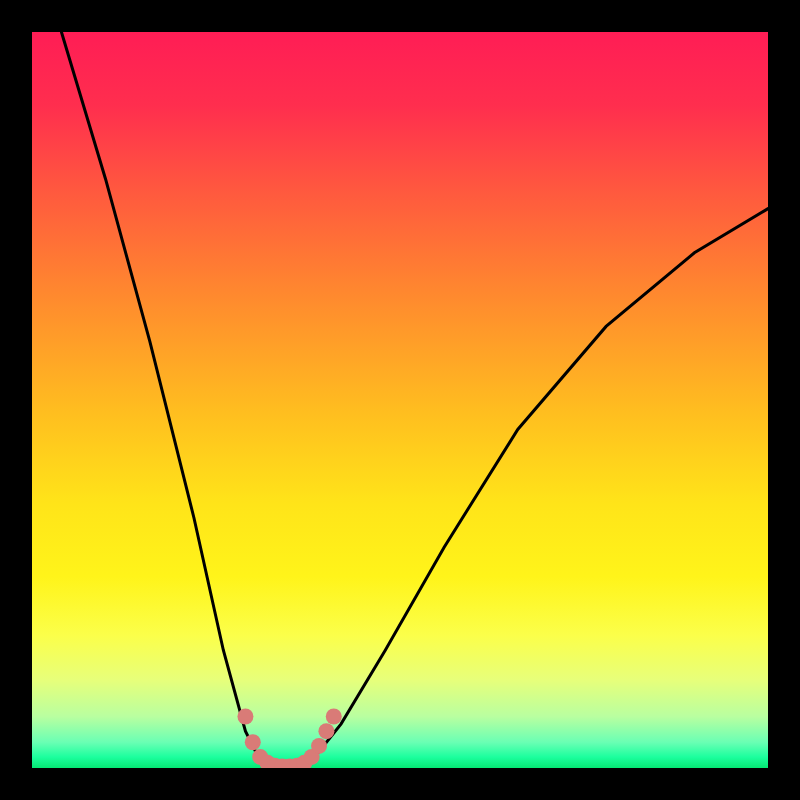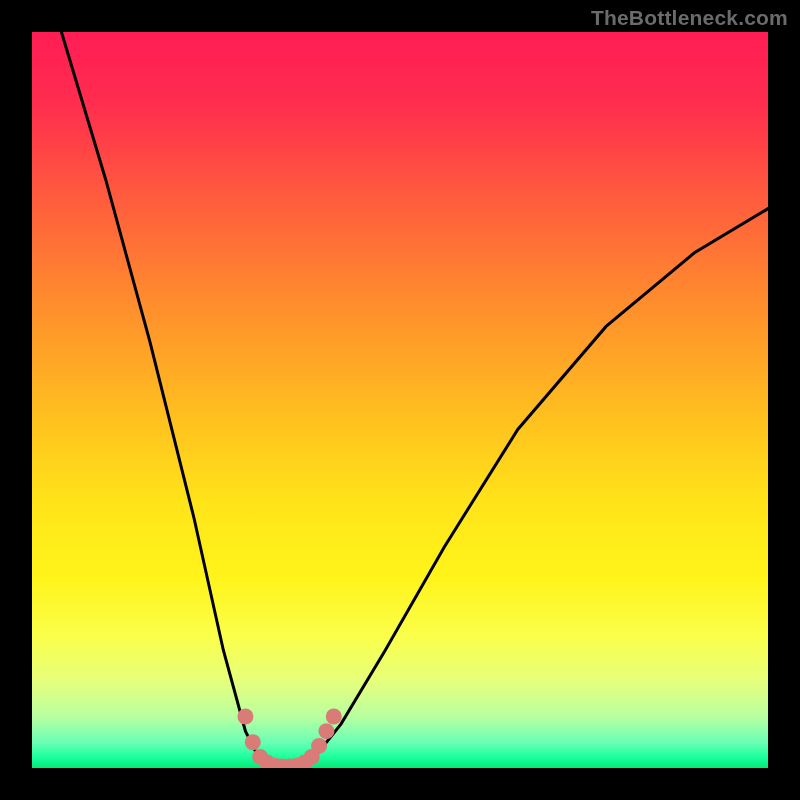--- a/index.html
+++ b/index.html
@@ -88,14 +88,13 @@
           <circle cx="264.96" cy="733.79" r="8" fill="#d97b77"></circle>
           <circle cx="272.32" cy="730.85" r="8" fill="#d97b77"></circle>
           <circle cx="279.68" cy="724.96" r="8" fill="#d97b77"></circle>
           <circle cx="287.04" cy="713.92" r="8" fill="#d97b77"></circle>
           <circle cx="294.40" cy="699.20" r="8" fill="#d97b77"></circle>
           <circle cx="301.76" cy="684.48" r="8" fill="#d97b77"></circle>
         </g>
     </svg>
   </div>
 
-  <div class="watermark">TheBottleneck.com</div>
 </div>
 
 </body></html>

